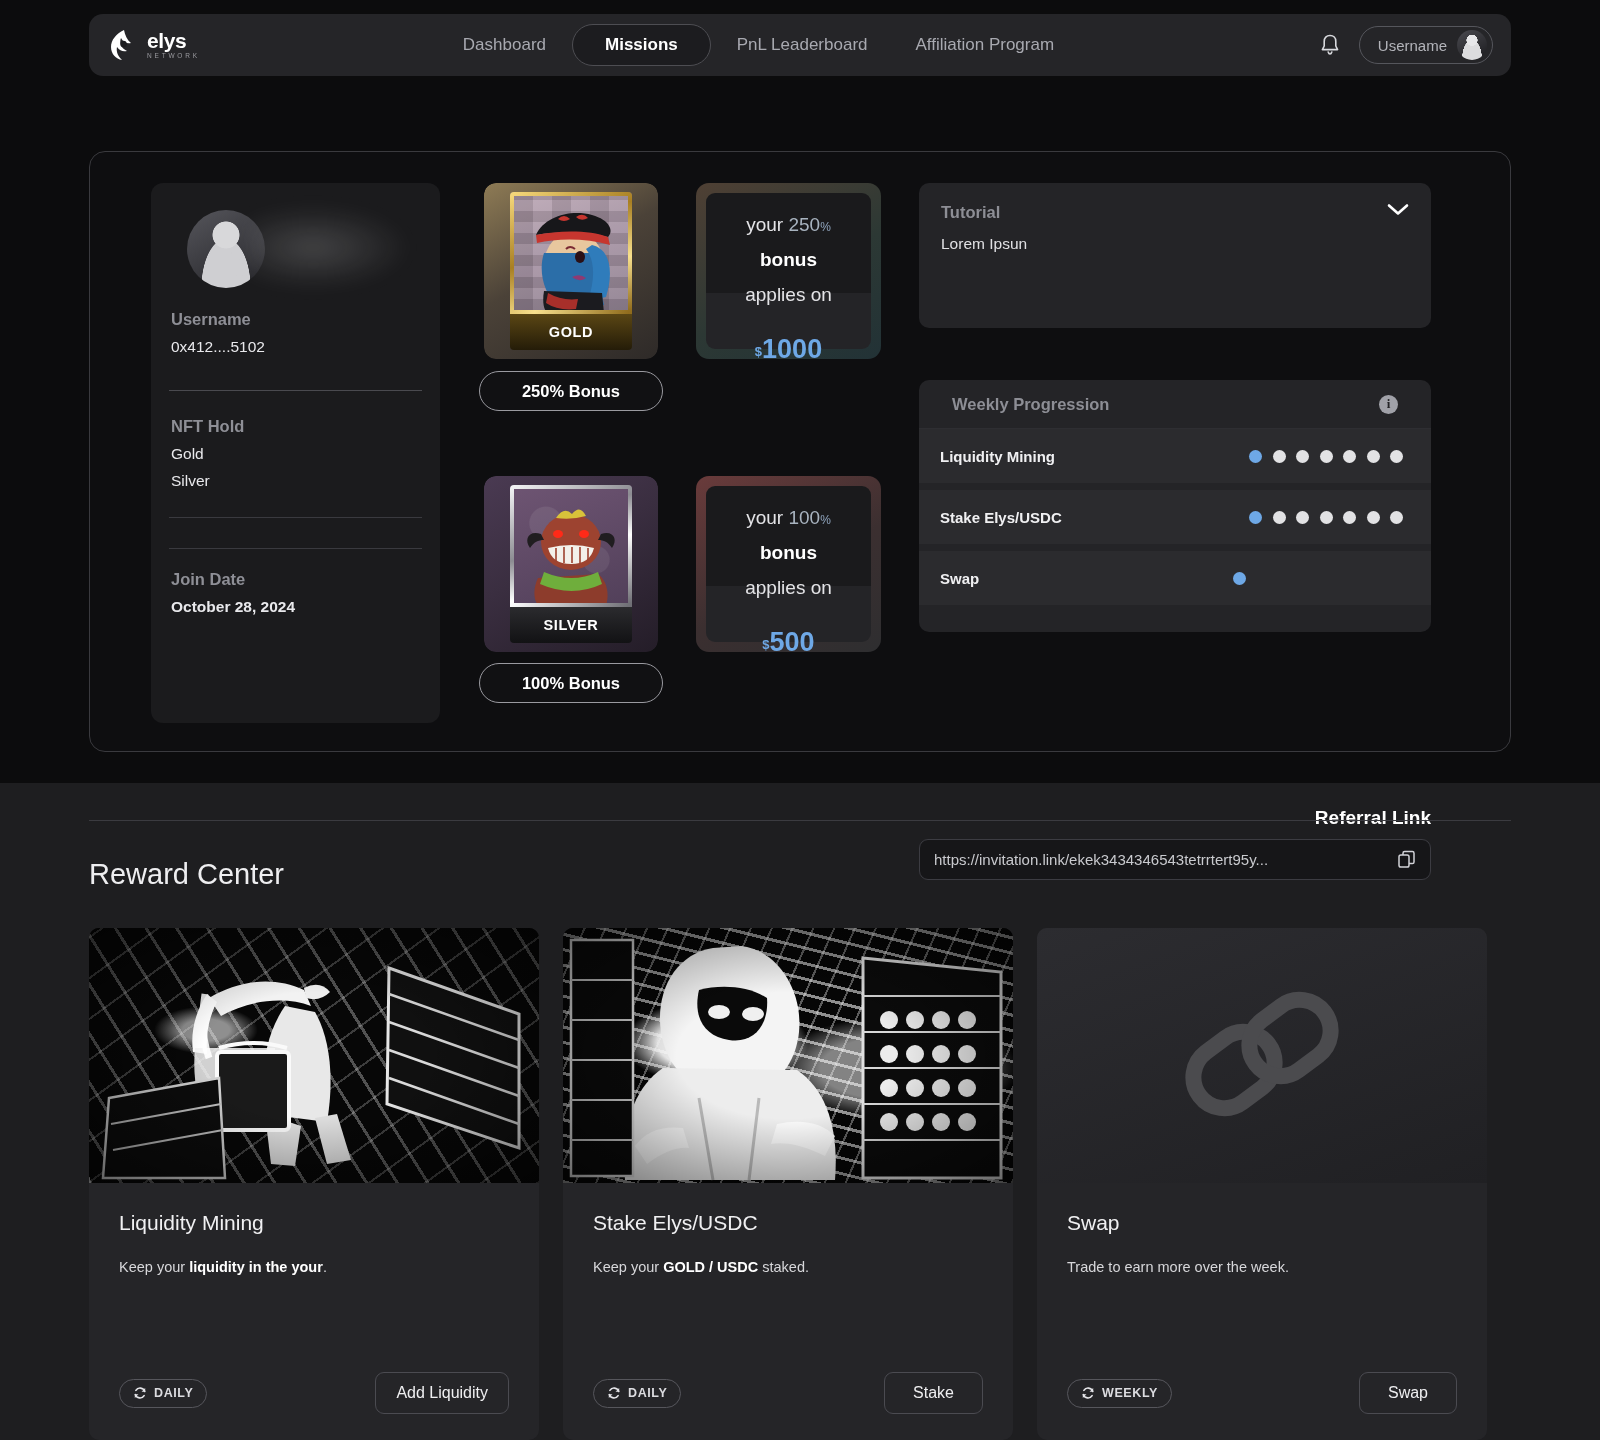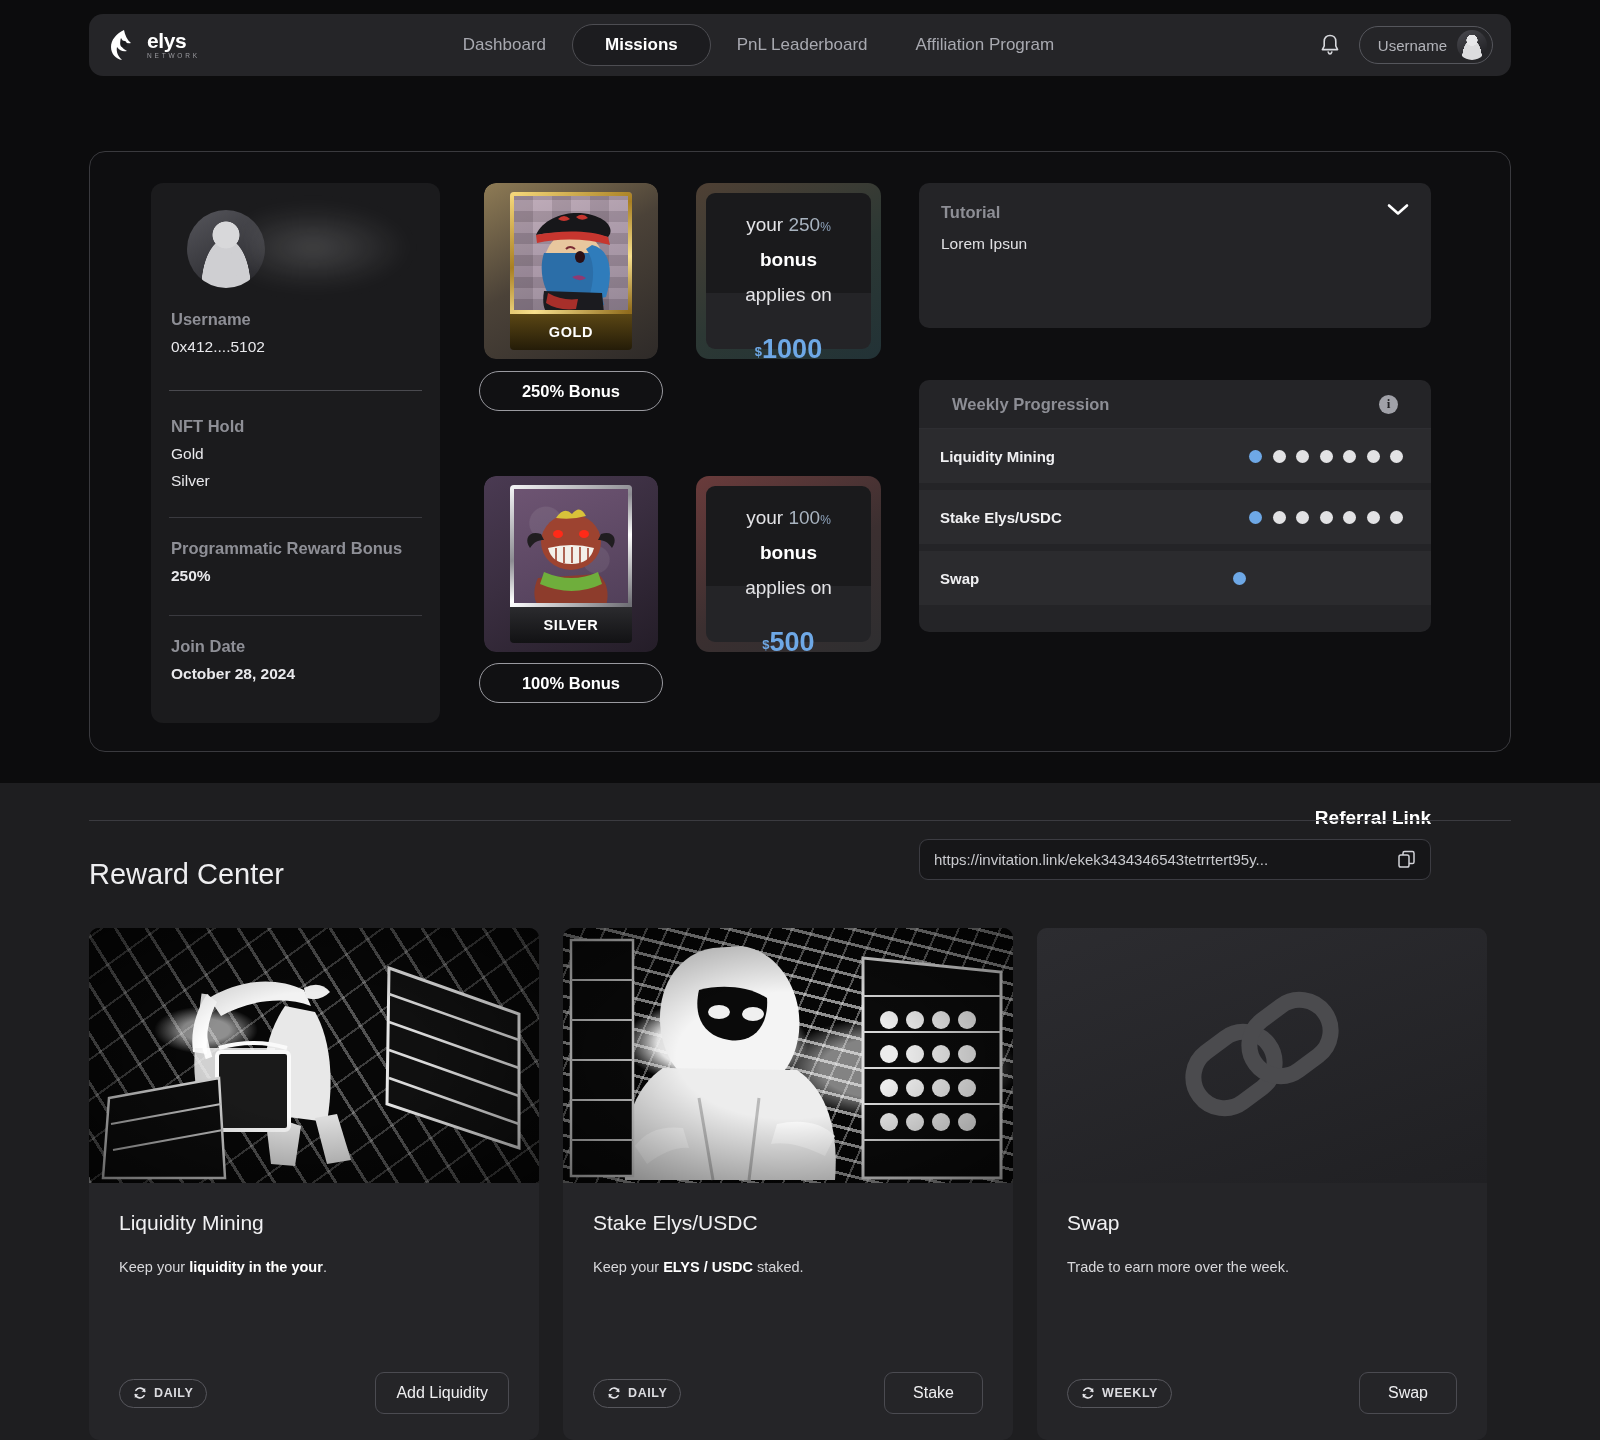--- a/index.html
+++ b/index.html
@@ -328,24 +328,20 @@
     <div class="pf-sep" style="margin-top:34px;"></div>
 
     <div class="pf-block" style="margin-top:26px;">
       <div class="pf-label">NFT Hold</div>
       <div class="pf-value">Gold</div>
       <div class="pf-value">Silver</div>
     </div>
 
     <div class="pf-sep thin" style="margin-top:27px;"></div>
 
-    <div class="pf-block">
-      <div class="pf-label">Programmatic Reward Bonus</div>
-      <div class="pf-value bold">250%</div>
-    </div>
 
     <div class="pf-sep thin" style="margin-top:30px;"></div>
 
     <div class="pf-block">
       <div class="pf-label">Join Date</div>
       <div class="pf-value bold">October 28, 2024</div>
     </div>
   </div>
 
   <div class="nft nft-gold">
@@ -555,21 +551,21 @@
             <circle cx="404" cy="194" r="9"></circle>
         </g>
         <path d="M300 68 L438 68 M300 104 L438 104 M300 140 L438 140 M300 176 L438 176 M300 212 L438 212" stroke="#d8d8d8" stroke-width="2"></path>
         <path d="M8 12 L70 12 L70 248 L8 248 Z" fill="#0a0a0a" stroke="#dadada" stroke-width="2.5"></path>
         <path d="M8 52 L70 52 M8 92 L70 92 M8 132 L70 132 M8 172 L70 172 M8 212 L70 212" stroke="#c6c6c6" stroke-width="2"></path>
       </svg>
       <div class="vig"></div>
     </div>
     <div class="rc-body">
       <div class="rc-name">Stake Elys/USDC</div>
-      <div class="rc-desc"><span>Keep your </span><b>ELYS / USDC</b><span> staked.</span></div>
+      <div class="rc-desc"><span>Keep your </span><b>GOLD / USDC</b><span> staked.</span></div>
     </div>
     <div class="rc-foot">
       <div class="freq-badge">
         <svg width="14" height="14" viewBox="0 0 16 16">
           <path d="M13.4 6.2 A5.6 5.6 0 0 0 3.3 5" fill="none" stroke="#e4e4e8" stroke-width="1.9" stroke-linecap="round"></path>
           <path d="M2.6 9.8 A5.6 5.6 0 0 0 12.7 11" fill="none" stroke="#e4e4e8" stroke-width="1.9" stroke-linecap="round"></path>
           <path d="M13.9 2.2 L13.9 6.5 L9.8 6.5 Z" fill="#e4e4e8"></path>
           <path d="M2.1 13.8 L2.1 9.5 L6.2 9.5 Z" fill="#e4e4e8"></path>
         </svg>
         <span>DAILY</span>

